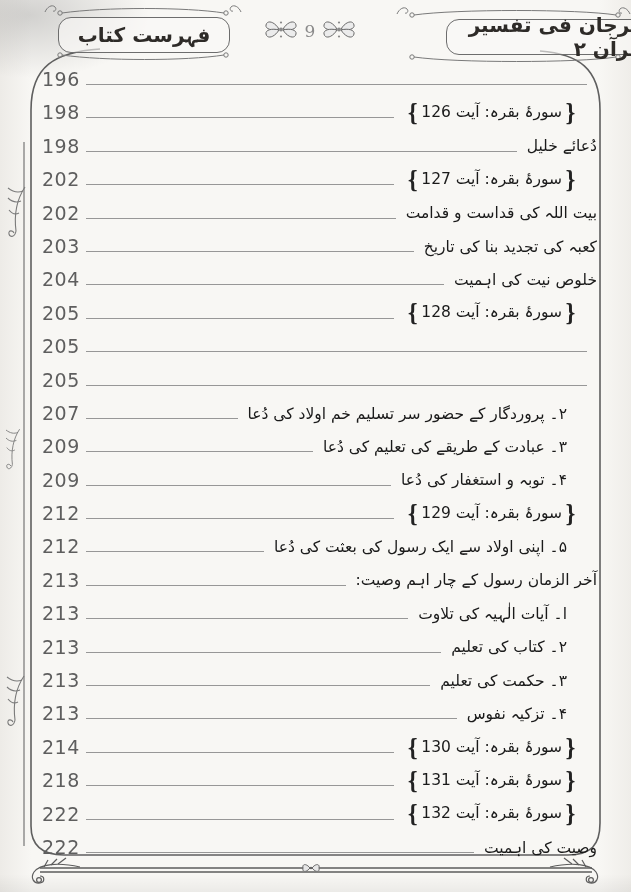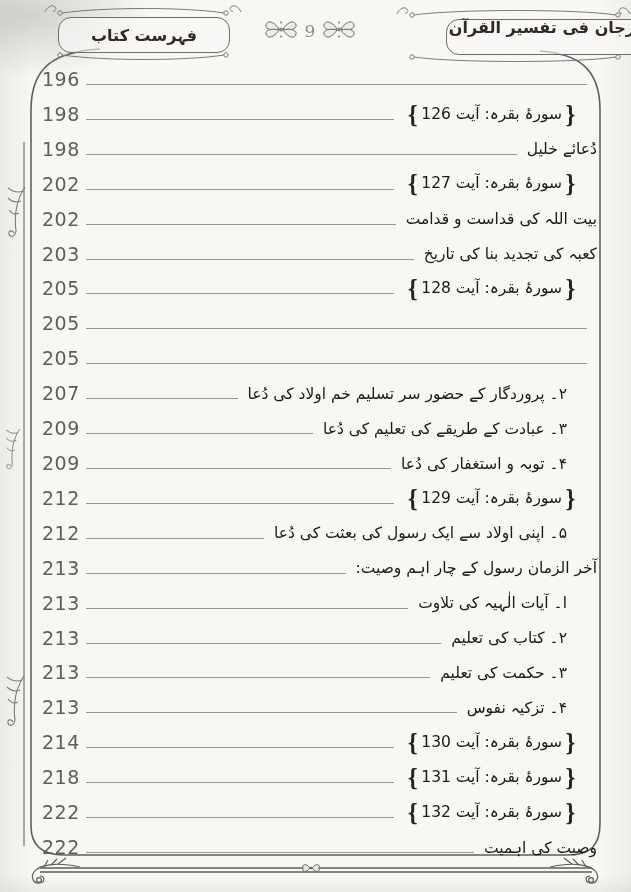--- a/index.html
+++ b/index.html
@@ -16,21 +16,21 @@
   }
   .page::after{ 
     content:"";position:absolute;left:0;right:0;bottom:0;height:18px;
     background:linear-gradient(180deg,rgba(0,0,0,0),rgba(0,0,0,.05));pointer-events:none;
   }
   svg.deco{position:absolute;inset:0;z-index:1;}
   
   .hbox{
     position:absolute;z-index:2;display:flex;align-items:center;justify-content:center;
     border:1.5px solid #6d6d6d;border-radius:13px;height:34px;
-    color:#2e2b28;font-size:16px;font-weight:bold;direction:rtl;
+    color:#2e2b28;font-size:20px;font-weight:bold;direction:rtl;
     background:rgba(250,249,246,.6);
   }
   .hbox.left{left:58px;top:17px;width:170px;}
   .hbox.right{left:410px;top:19px;width:211px;margin-left:36px;}
   .pageno{
     position:absolute;z-index:2;left:288px;top:21px;width:44px;text-align:center;
     color:#8b8b8b;font-size:17px;font-family:"DejaVu Serif",serif;
   }
   
   .rows{
@@ -175,20 +175,25 @@
       <span class="leader"></span>
       <span class="title"><span class="t" dir="rtl">بیت اللہ کی قداست و قدامت</span></span>
     </div>
 
     <div class="row plain">
       <span class="pg">203</span>
       <span class="leader"></span>
       <span class="title"><span class="t" dir="rtl">کعبہ کی تجدید بنا کی تاریخ</span></span>
     </div>
 
+    <div class="row plain">
+      <span class="pg">204</span>
+      <span class="leader"></span>
+      <span class="title"><span class="t" dir="rtl">خلوص نیت کی اہمیت</span></span>
+    </div>
 
     <div class="row surah">
       <span class="pg">205</span>
       <span class="leader"></span>
       <span class="title"><span class="brace open">{</span><span class="t" dir="rtl">سورۂ بقرہ: آیت 128</span><span class="brace close">}</span></span>
     </div>
 
     <div class="row plain">
       <span class="pg">205</span>
       <span class="leader"></span>

